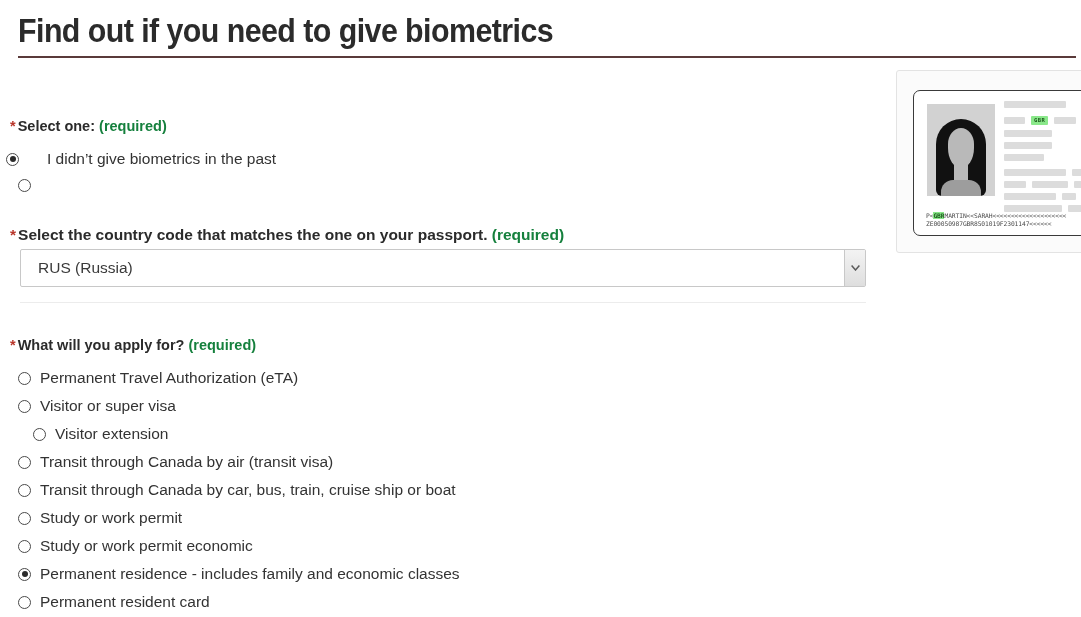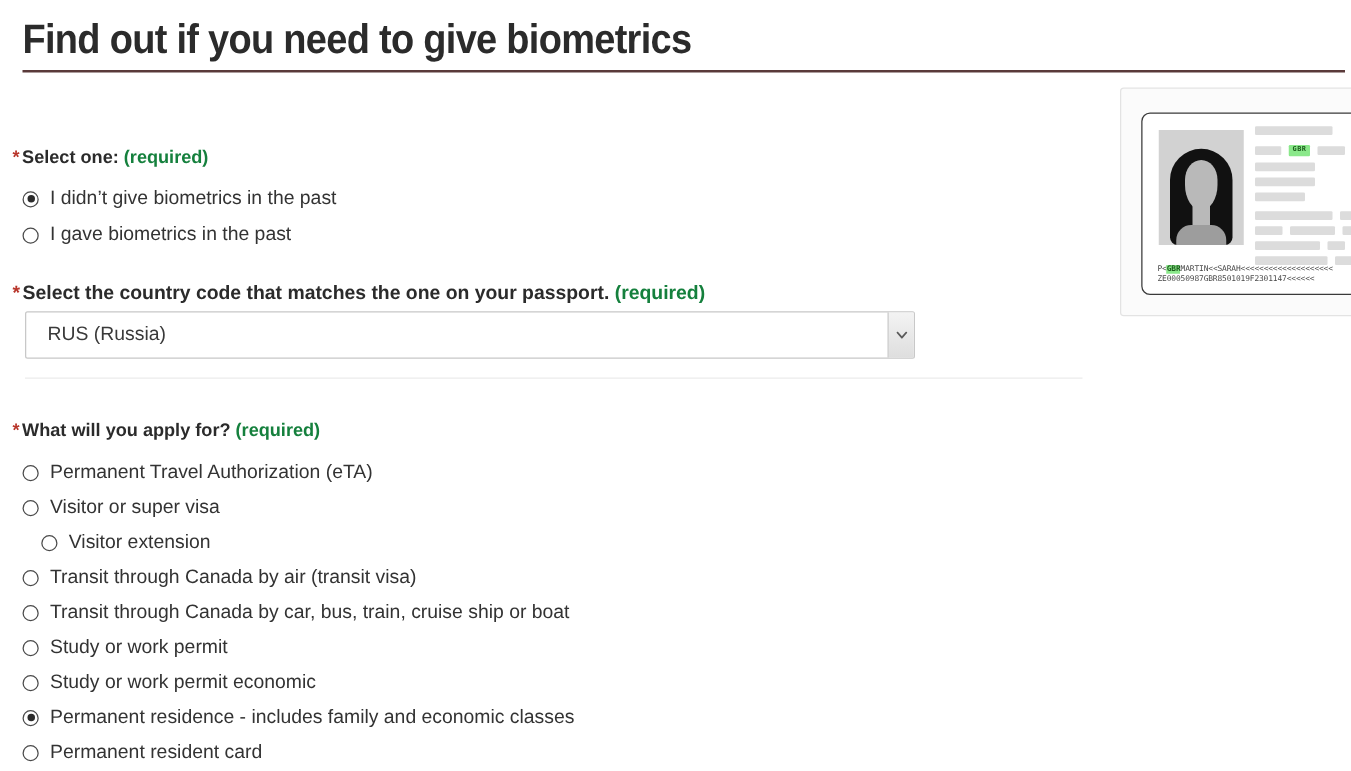--- a/index.html
+++ b/index.html
@@ -92,21 +92,21 @@
     line-height: 18px;
     color: #333333;
     font-weight: normal;
   }
 
   
   #country-select {
     position: absolute;
     left: 20px;
     top: 249px;
-    width: 712px;
+    width: 846px;
     height: 38px;
     background: #ffffff;
     border: 1px solid #c8c8c8;
     border-radius: 2px;
     display: flex;
     align-items: stretch;
   }
   #country-select-value {
     flex: 1 1 auto;
     display: flex;
@@ -260,27 +260,26 @@
 <body>
 
 <div id="page-title">Find out if you need to give biometrics</div>
 <div id="title-rule"></div>
 
 <div class="field-label" style="left:10px; top:118px;">
   <span class="req-star">*</span><span>Select one:</span>
   <span class="req-word">(required)</span>
 </div>
 
-<div class="radio-row" style="left:18px; top:150px;">
+<div class="radio-row" style="left:6px; top:150px;gap:19px;">
   <span class="radio checked"></span>
   <span class="radio-label">I didn’t give biometrics in the past</span>
 </div>
 <div class="radio-row" style="left:18px; top:179px;">
   <span class="radio"></span>
-  <span class="radio-label">I gave biometrics in the past</span>
 </div>
 
 <div class="field-label" style="left:10px; top:226px; font-size:15.5px;">
   <span class="req-star">*</span><span>Select the country code that matches the one on your passport.</span>
   <span class="req-word">(required)</span>
 </div>
 
 <div id="country-select">
   <div id="country-select-value">RUS (Russia)</div>
   <div id="country-select-arrow">

